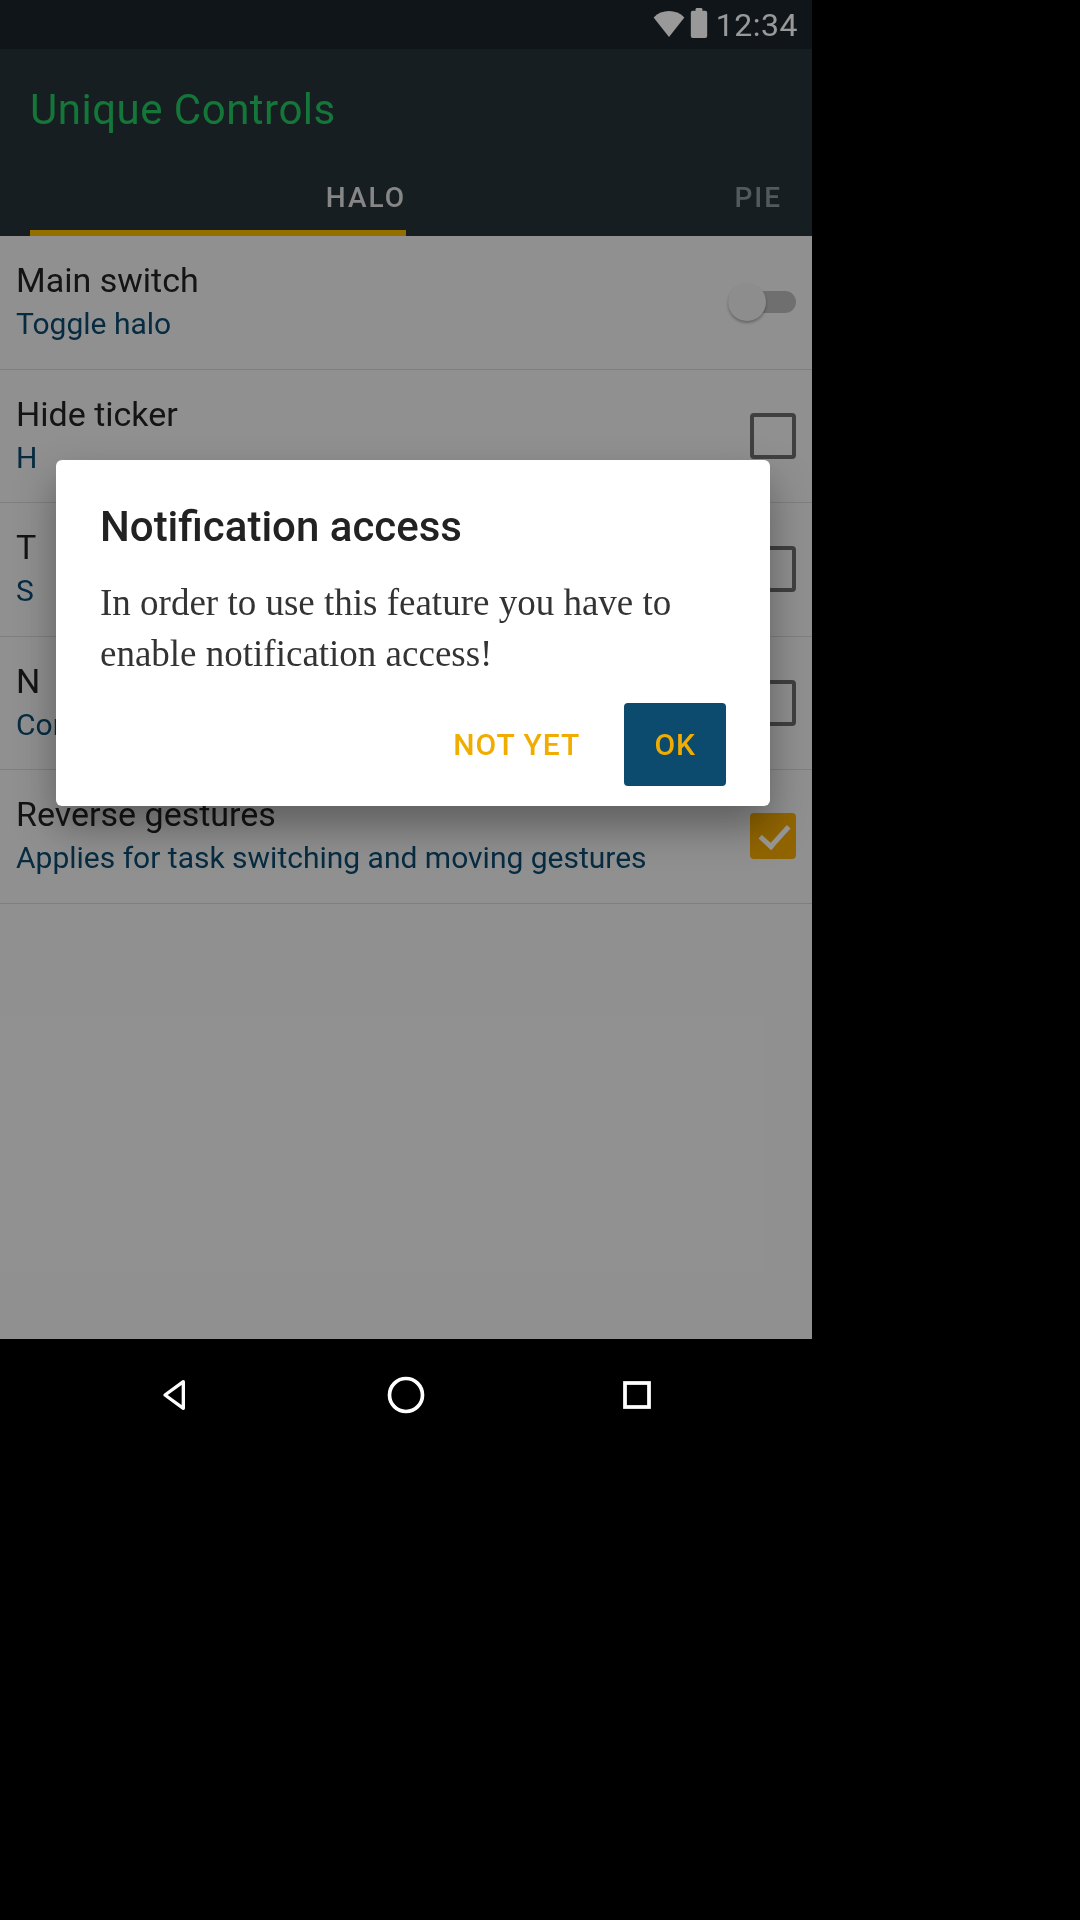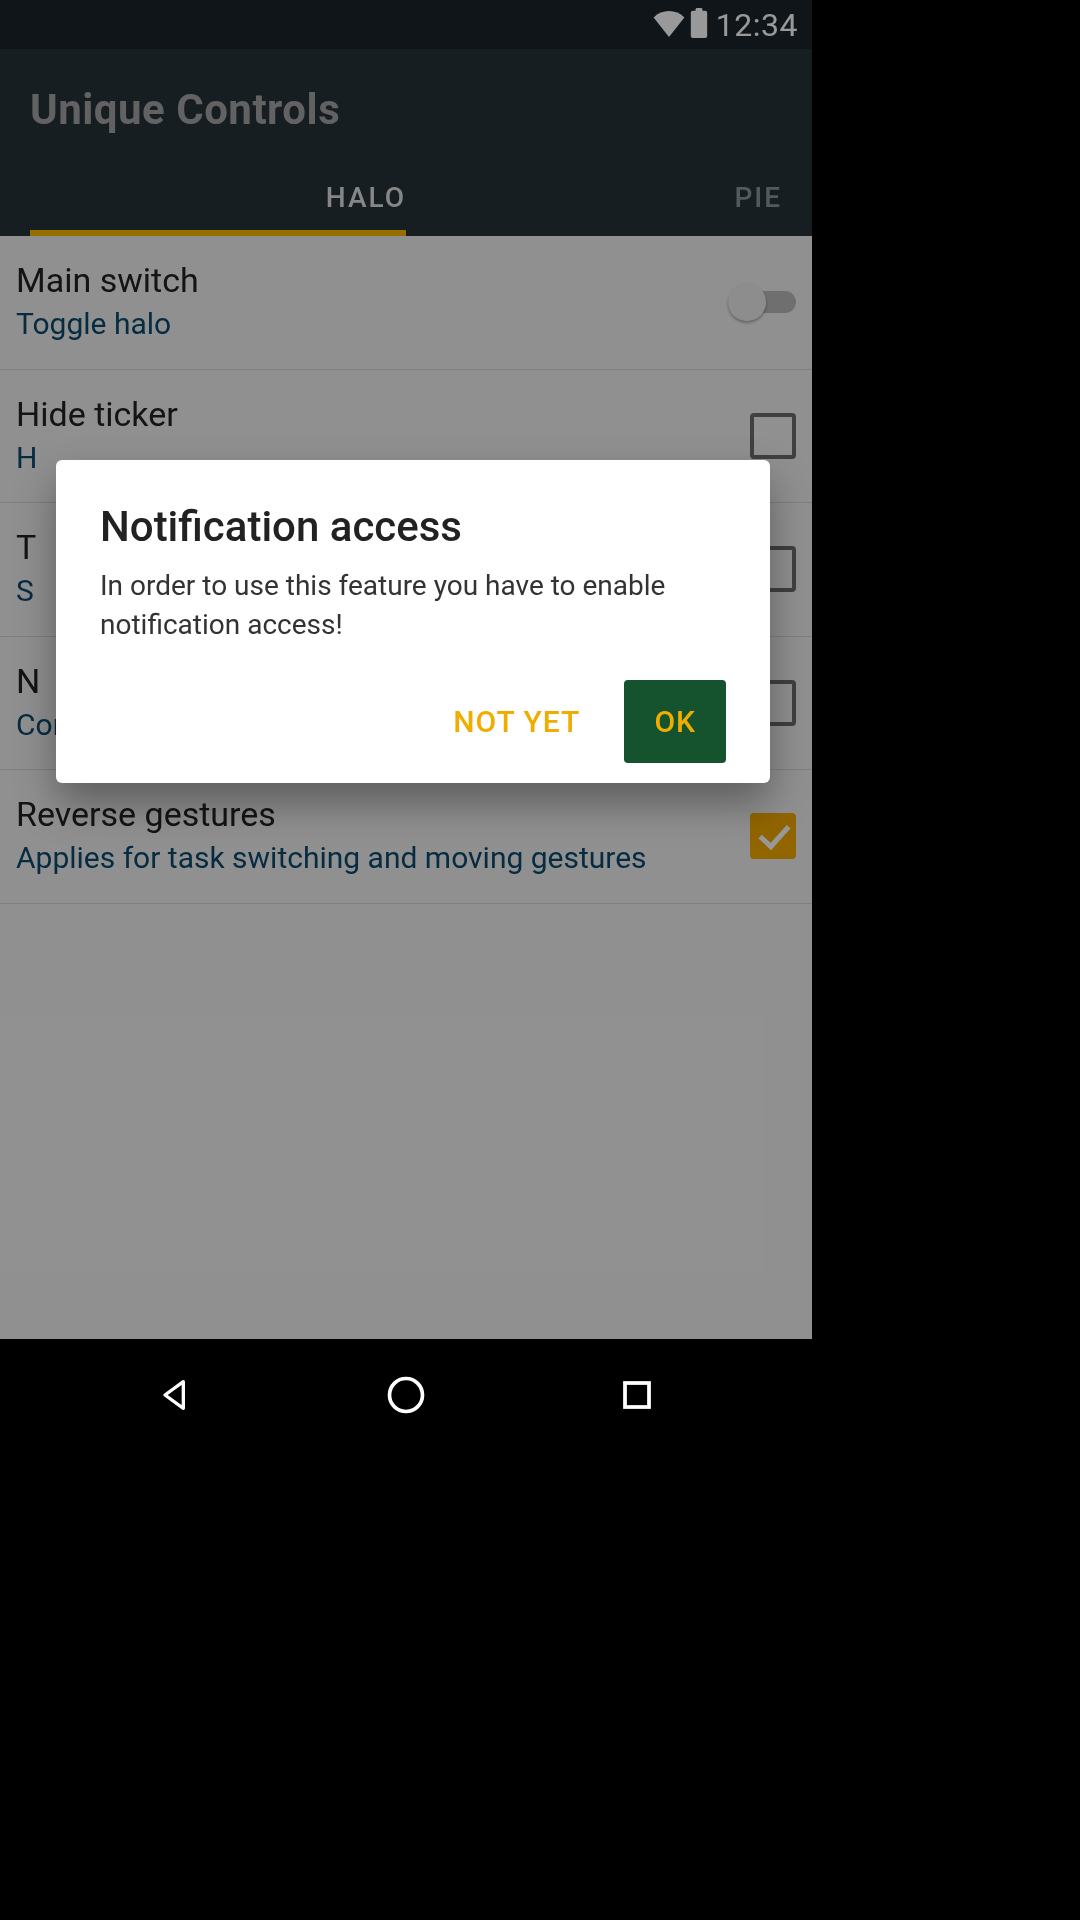--- a/index.html
+++ b/index.html
@@ -30,23 +30,23 @@
     letter-spacing: 0.5px;
     margin-left: 4px;
   }
 
   
   .app-bar {
     background: #263238;
     padding: 24px 30px 0 30px;
   }
   .app-title {
-    color: #a3a3a3;
+    color: #22c55e;
     font-size: 42px;
-    font-weight: 700;
+    font-weight: 400;
     letter-spacing: 0.5px;
     padding-top: 12px;
     padding-bottom: 30px;
   }
   .tabs {
     display: flex;
     height: 72px;
   }
   .tab {
     flex: 1;
@@ -139,43 +139,44 @@
     top: 460px;
     background: #fff;
     border-radius: 6px;
     box-shadow: 0 20px 40px rgba(0,0,0,.35);
     padding: 42px 44px 20px 44px;
   }
   .dialog-title {
     font-size: 42px;
     font-weight: 500;
     color: #222;
-    margin-bottom: 16px;
+    margin-bottom: 26px;
   }
   .dialog-body {
-    font-size: 28px;
+    font-size: 37px;
     color: #333;
     line-height: 1.38;
-    margin-bottom: 36px;
+    margin-bottom: 24px;
+    font-family: Liberation Serif, serif;
   }
   .dialog-actions {
     display: flex;
     justify-content: flex-end;
     gap: 14px;
   }
   .dlg-btn {
     font-size: 30px;
     font-weight: 500;
     letter-spacing: 1px;
     color: #f0ad00;
     padding: 24px 30px;
     border-radius: 4px;
   }
   .dlg-btn.primary {
-    background: #14532d;
+    background: #0c4a6e;
   }
 
   
   .navbar {
     position: absolute;
     left: 0; right: 0; bottom: 0;
     height: 96px;
     background: #000;
     display: flex;
     justify-content: space-around;

